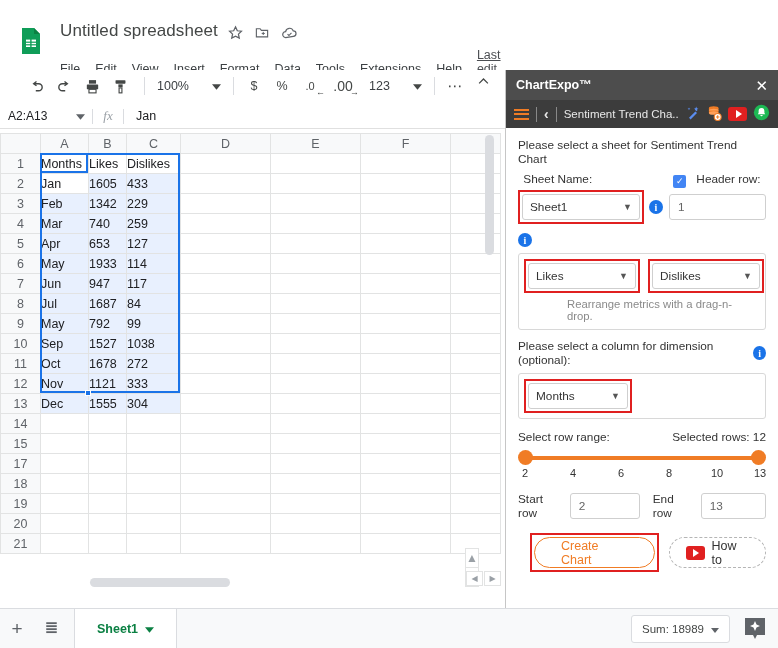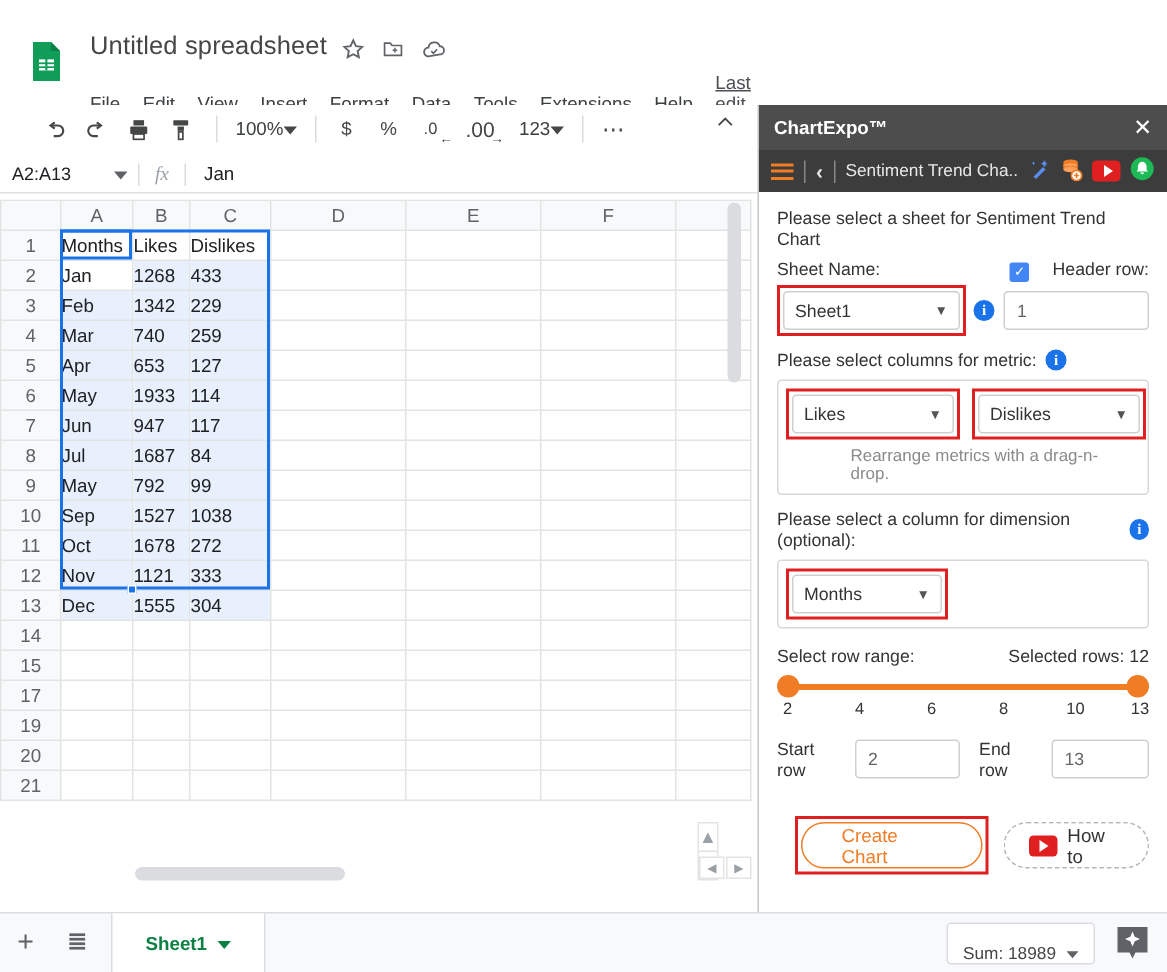--- a/index.html
+++ b/index.html
@@ -27,21 +27,21 @@
   .menubar { position:absolute; left:60px; top:48px; display:flex; gap:15px; align-items:center; font-size:12.5px; color:#3c4043; }
   .menubar .mi { cursor:default; }
   .lastedit { color:#4b4e52; text-decoration:underline; font-size:12.5px; }
 
   
   .toolbar { position:absolute; left:0; top:70px; width:505px; height:32px; background:#fff;
              display:flex; align-items:center; padding-left:24px; }
   .tb-item { color:#444746; display:inline-flex; align-items:center; justify-content:center;
              height:24px; min-width:24px; margin-right:4px; font-size:12.5px; }
   .tb-sep { width:1px; height:18px; background:#dadce0; margin:0 8px; }
-  .zoom-box { display:inline-flex; align-items:center; gap:0; color:#3c4043; font-size:12.5px; padding:0 4px; }
+  .zoom-box { display:inline-flex; align-items:center; gap:23px; color:#3c4043; font-size:12.5px; padding:0 4px; }
   .tb-collapse { position:absolute; right:14px; top:4px; color:#444746; }
 
   
   .formulabar { position:absolute; left:0; top:104px; width:505px; height:25px; background:#fff;
                 border-bottom:1px solid #e0e0e0; display:flex; align-items:center; }
   .namebox { width:92px; padding-left:8px; display:flex; align-items:center; justify-content:space-between;
              font-size:12px; color:#202124; padding-right:7px; }
   .fb-sep { width:1px; height:15px; background:#dadce0; }
   .fx { width:30px; text-align:center; color:#9aa0a6; font-style:italic; font-size:13px;
         font-family:"Liberation Serif", serif; }
@@ -73,21 +73,21 @@
 
   
   .bottombar { position:absolute; left:0; bottom:0; width:778px; height:40px; background:#f8f9fa;
                border-top:1px solid #dadce0; display:flex; align-items:center; }
   .bb-add { width:34px; text-align:center; color:#5f6368; font-size:19px; }
   .bb-list { width:34px; text-align:center; color:#5f6368; font-size:14px; }
   .sheet-tab { height:40px; padding:0 22px; background:#fff; display:flex; align-items:center; gap:7px;
                color:#0b8043; font-size:12.5px; font-weight:bold; border-right:1px solid #dadce0;
                border-left:1px solid #dadce0; margin-left:6px; }
   .sum-box { position:absolute; right:48px; top:6px; height:28px; padding:0 10px; background:#fff;
-             border:1px solid #dadce0; border-radius:3px; display:flex; align-items:flex-end; gap:7px;
+             border:1px solid #dadce0; border-radius:3px; display:flex; align-items:center; gap:7px;
              font-size:11.5px; color:#444746; }
   .explore-btn { position:absolute; right:8px; top:6px; width:30px; height:28px;
                  display:flex; align-items:center; justify-content:center; }
 
   
   #sidebar { position:absolute; right:0; top:70px; width:273px; height:538px; background:#fff;
              border-left:1px solid #c6c6c6; font-size:12px; }
   .sb-header { height:30px; background:#4d4d4d; display:flex; align-items:center;
                justify-content:space-between; padding:0 10px; }
   .sb-title { color:#fff; font-size:12.5px; font-weight:bold; }
@@ -301,21 +301,21 @@
         <td class="cell"></td>
         <td class="cell"></td>
         <td class="cell"></td>
         <td class="cell"></td>
       </tr>
       </tbody>
         <tbody id="data-rows">
           <tr>
             <td class="rowhdr">2</td>
             <td class="cell">Jan</td>
-            <td class="cell sel-fill">1268</td>
+            <td class="cell sel-fill">1605</td>
             <td class="cell sel-fill">433</td>
             <td class="cell"></td>
             <td class="cell"></td>
             <td class="cell"></td>
             <td class="cell"></td>
           </tr>
           <tr>
             <td class="rowhdr">3</td>
             <td class="cell sel-fill">Feb</td>
             <td class="cell sel-fill">1342</td>
@@ -442,20 +442,30 @@
             <td class="cell"></td>
             <td class="cell"></td>
             <td class="cell"></td>
             <td class="cell"></td>
             <td class="cell"></td>
             <td class="cell"></td>
             <td class="cell"></td>
           </tr>
           <tr>
             <td class="rowhdr">17</td>
+            <td class="cell"></td>
+            <td class="cell"></td>
+            <td class="cell"></td>
+            <td class="cell"></td>
+            <td class="cell"></td>
+            <td class="cell"></td>
+            <td class="cell"></td>
+          </tr>
+          <tr>
+            <td class="rowhdr">18</td>
             <td class="cell"></td>
             <td class="cell"></td>
             <td class="cell"></td>
             <td class="cell"></td>
             <td class="cell"></td>
             <td class="cell"></td>
             <td class="cell"></td>
           </tr>
           <tr>
             <td class="rowhdr">19</td>
@@ -554,39 +564,38 @@
           <path d="M8.6 13a1.4 1.4 0 002.8 0z" fill="#fff"></path>
         </svg>
       </span>
     </span>
   </div>
 
   <div class="sb-body">
 
     <span class="lbl">Please select a sheet for Sentiment Trend Chart</span>
 
-    <div class="row" style="justify-content:space-between; gap:4px;">
+    <div class="row" style="justify-content:center; gap:4px;">
       <span class="lbl" style="margin-bottom:4px; width:146px;">Sheet Name:</span>
       <span class="chk">✓</span>
       <span class="lbl" style="margin-bottom:4px; margin-left:6px;">Header row:</span>
     </div>
 
     <div class="row" style="gap:0; align-items:center;">
       <span class="hl">
         <span class="select" style="width:118px;">
           <span>Sheet1</span>
           <span class="caret">▼</span>
         </span>
       </span>
       <span class="infoic" style="margin:0 6px 0 5px;">i</span>
       <span class="txtinput" style="width:94px; flex:1;">1</span>
     </div>
 
     <div class="row" style="margin-top:9px; gap:6px;">
-      <span class="lbl" style="margin-bottom:0;">Please select columns for metric:</span>
       <span class="infoic">i</span>
     </div>
 
     <div class="metric-panel" style="margin-top:6px;">
       <div class="row" style="gap:8px;">
         <span class="hl">
           <span class="select" style="width:108px;">
             <span>Likes</span>
             <span class="caret">▼</span>
           </span>
@@ -632,21 +641,21 @@
       <span class="tick" style="left:242px;">13</span>
     </div>
 
     <div class="row" style="margin-top:12px; gap:7px;">
       <span class="lbl" style="margin-bottom:0;">Start row</span>
       <span class="txtinput" style="width:73px;">2</span>
       <span class="lbl" style="margin-bottom:0; margin-left:6px;">End row</span>
       <span class="txtinput" style="width:68px;">13</span>
     </div>
 
-    <div class="row" style="margin-top:24px; gap:10px; padding-left:12px;">
+    <div class="row" style="margin-top:13px; gap:10px; padding-left:12px;">
       <span class="hl">
         <span class="create-btn">Create Chart</span>
       </span>
       <span class="howto-btn">
         <span class="yt"></span>
         <span>How to</span>
       </span>
     </div>
   </div>
 </div>

